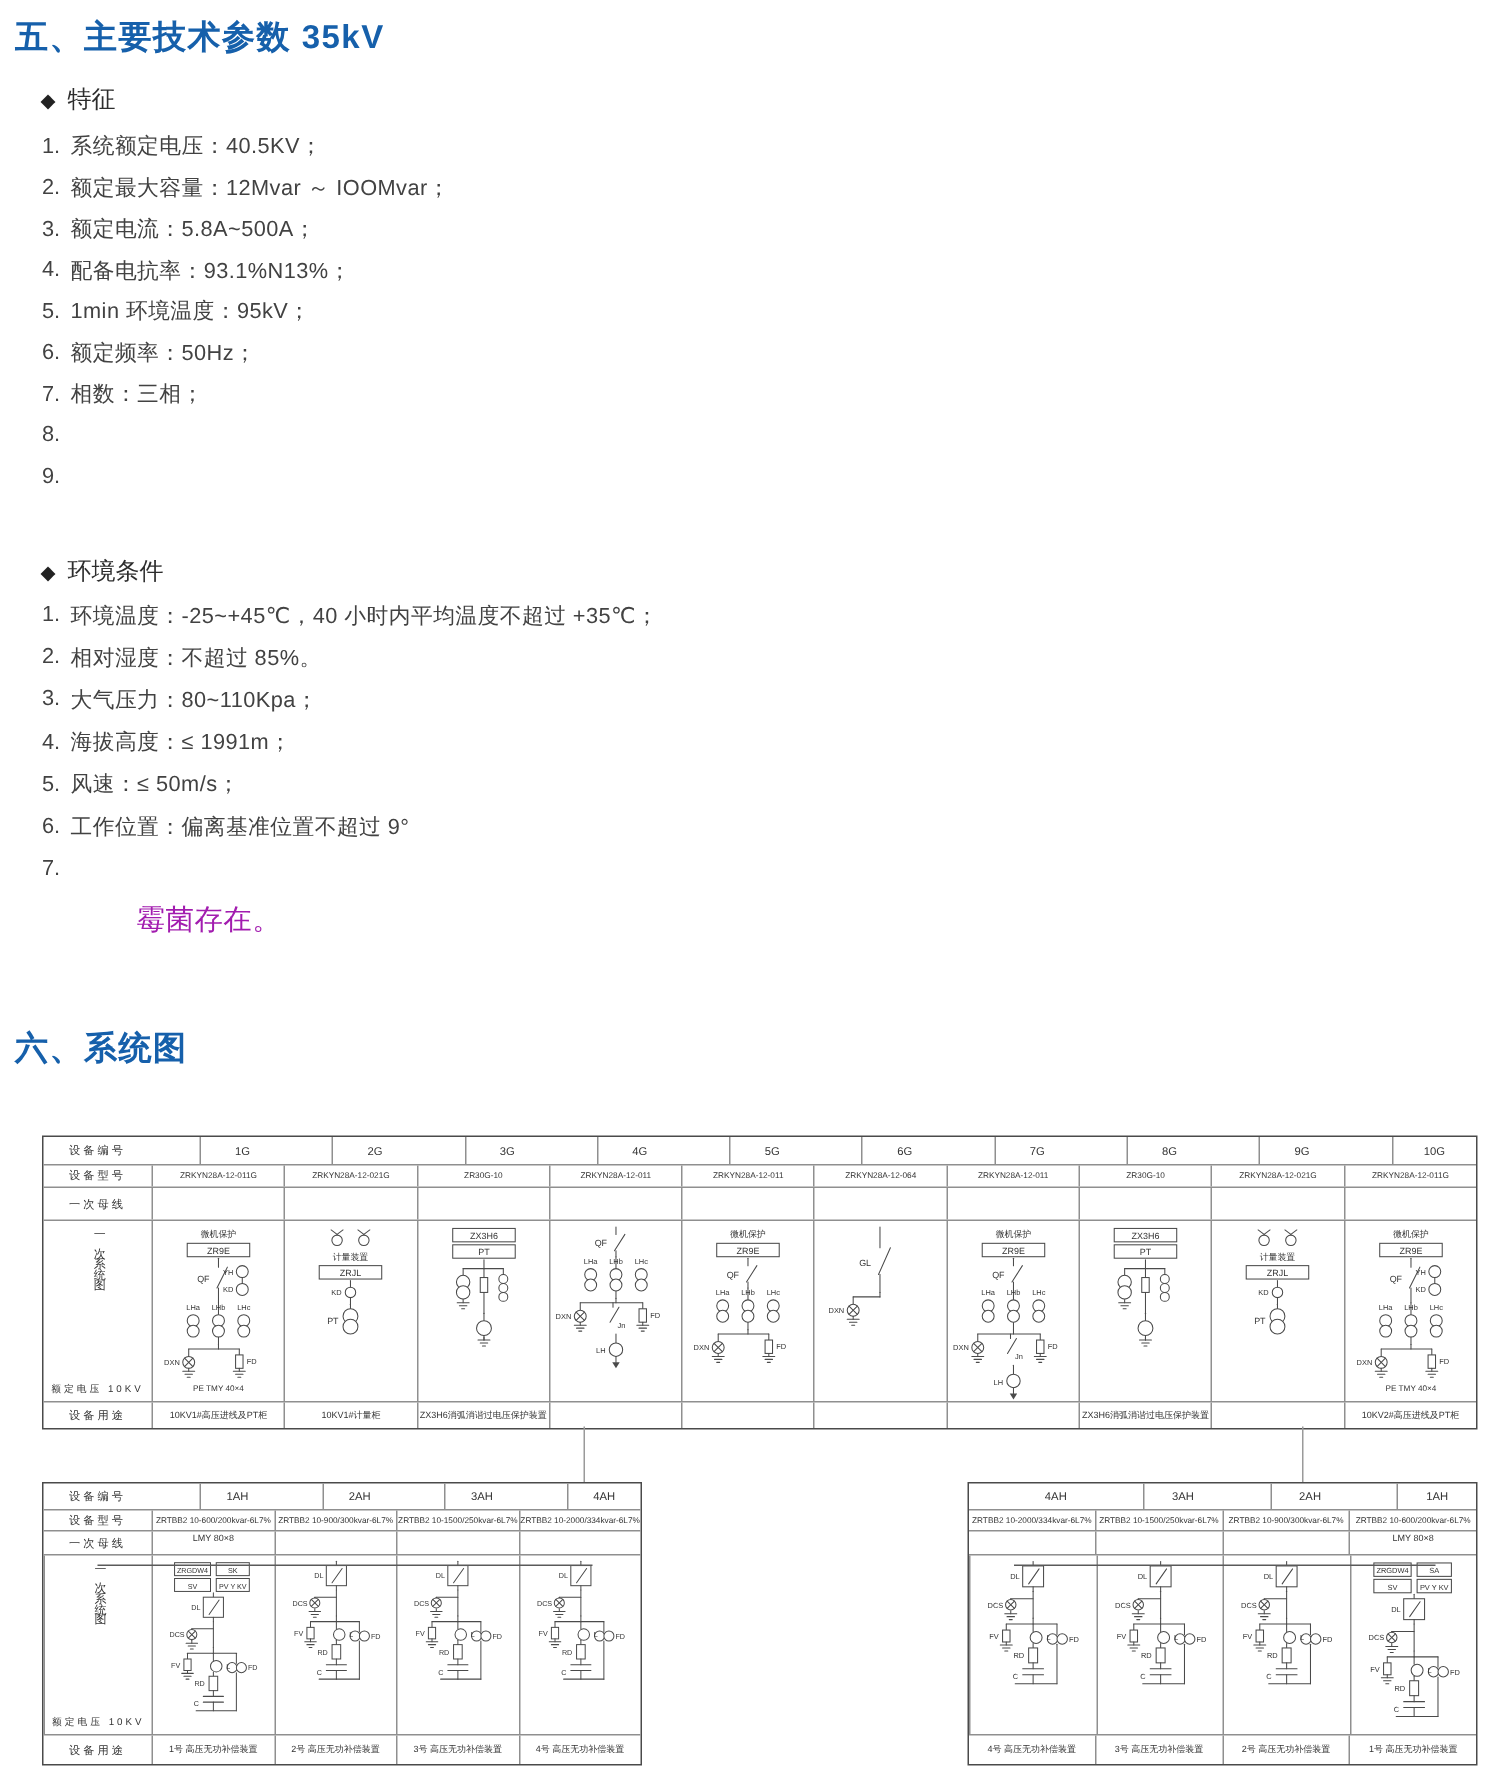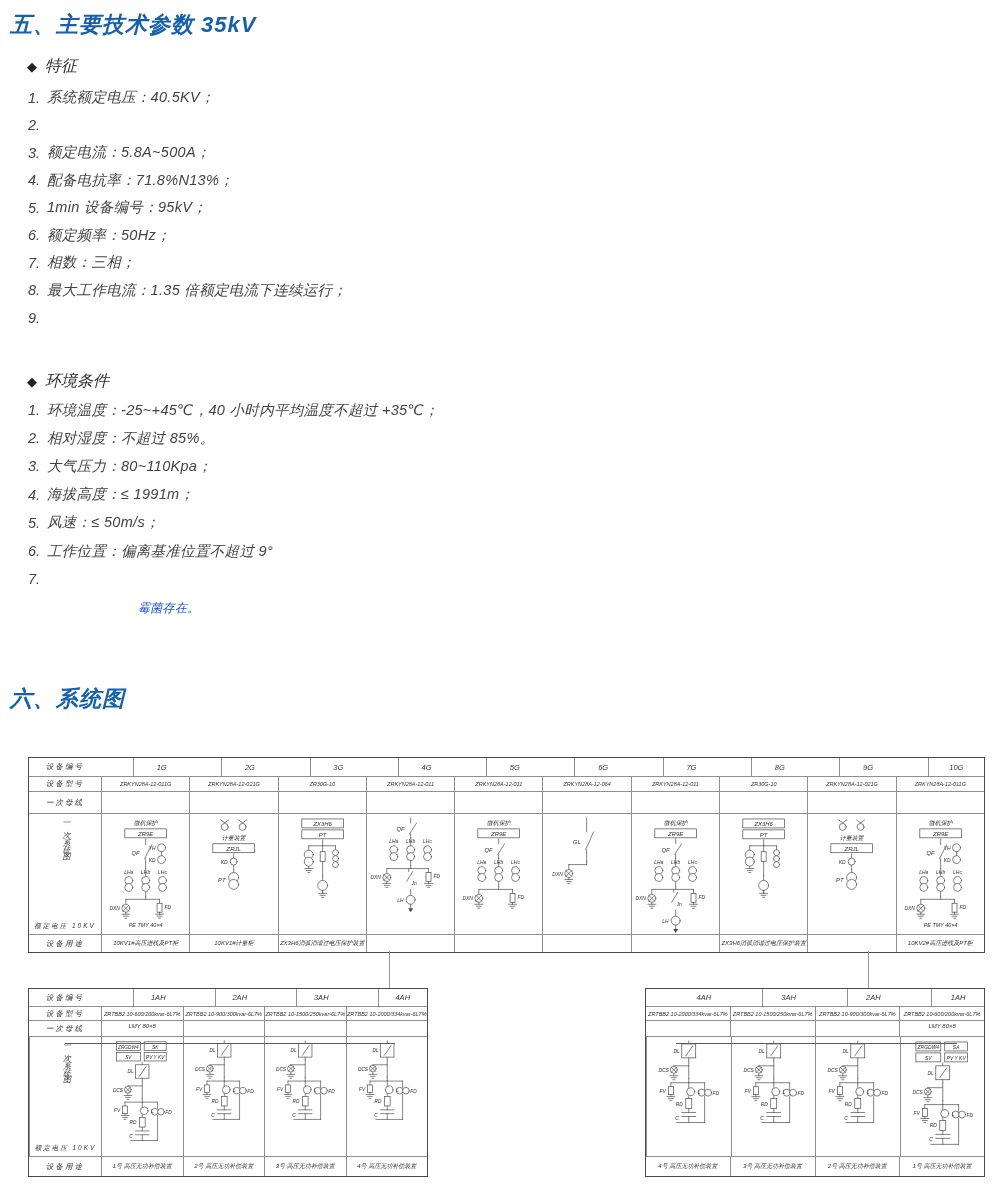--- a/index.html
+++ b/index.html
@@ -1,25 +1,25 @@
 <!DOCTYPE html>
 <html><head>
 <meta charset="utf-8">
 <style>
   html,body{margin:0;padding:0;background:#fff;}
   .page{position:relative;width:996px;height:1189px;background:#fff;overflow:hidden;
-        font-family:"Liberation Sans","DejaVu Sans",sans-serif;color:#3f3f3f;font-style:italic;}
+        font-family:"Liberation Sans","DejaVu Sans",sans-serif;color:#3f3f3f;}
   .sec-title{position:absolute;left:10px;font-size:22px;font-weight:bold;color:#1660ab;letter-spacing:1px;}
   .sub-head{position:absolute;left:27px;font-size:16px;color:#2d2d2d;display:flex;align-items:center;gap:8px;}
   .sub-head .diamond{font-size:13px;color:#222;}
   .list{position:absolute;left:28px;width:950px;}
   .li{display:flex;align-items:center;white-space:nowrap;font-size:14.5px;color:#424242;}
   .li .num{width:19px;flex:0 0 auto;}
   .li .txt{letter-spacing:.3px;}
-  .txt2{font-size:12px;color:#1d4ed8;margin-left:110px;margin-top:7px;letter-spacing:.3px;}
+  .txt2{font-size:19px;color:#a21caf;margin-left:63px;margin-top:7px;letter-spacing:.3px;}
   
   .diagram{position:absolute;left:28px;top:753px;width:957px;height:432px;}
   .dtable{position:absolute;border:1px solid #4a4a4a;background:#fff;box-sizing:border-box;}
   .trow{display:flex;box-sizing:border-box;border-top:1px solid #8f8f8f;position:relative;}
   .trow:first-child{border-top:none;}
   .cell{flex:1;box-sizing:border-box;border-left:1px solid #8f8f8f;display:flex;align-items:center;
         justify-content:center;overflow:visible;text-align:center;}
   .cell:first-child{border-left:none;}
   .labcell{flex:0 0 72px;font-size:7.5px;color:#333;letter-spacing:2px;}
   .hcell{font-size:7.5px;color:#333;margin-left:32px;}
@@ -49,44 +49,44 @@
     <span class="diamond">◆</span>
     <span>特征</span>
   </div>
   <div class="list" id="feature-list" style="top:84px">
       <div class="li" style="height: 27.5px;">
         <span class="num">1.</span>
         <span class="txt">系统额定电压：40.5KV；</span>
       </div>
       <div class="li" style="height: 27.5px;">
         <span class="num">2.</span>
+        <span class="txt">额定最大容量：12Mvar ～ IOOMvar；</span>
       </div>
       <div class="li" style="height: 27.5px;">
         <span class="num">3.</span>
         <span class="txt">额定电流：5.8A~500A；</span>
       </div>
       <div class="li" style="height: 27.5px;">
         <span class="num">4.</span>
-        <span class="txt">配备电抗率：71.8%N13%；</span>
+        <span class="txt">配备电抗率：93.1%N13%；</span>
       </div>
       <div class="li" style="height: 27.5px;">
         <span class="num">5.</span>
-        <span class="txt">1min 设备编号：95kV；</span>
+        <span class="txt">1min 环境温度：95kV；</span>
       </div>
       <div class="li" style="height: 27.5px;">
         <span class="num">6.</span>
         <span class="txt">额定频率：50Hz；</span>
       </div>
       <div class="li" style="height: 27.5px;">
         <span class="num">7.</span>
         <span class="txt">相数：三相；</span>
       </div>
       <div class="li" style="height: 27.5px;">
         <span class="num">8.</span>
-        <span class="txt">最大工作电流：1.35 倍额定电流下连续运行；</span>
       </div>
       <div class="li" style="height: 27.5px;">
         <span class="num">9.</span>
       </div>
     </div>
 
   <div class="sub-head" style="top:371px">
     <span class="diamond">◆</span>
     <span>环境条件</span>
   </div>

